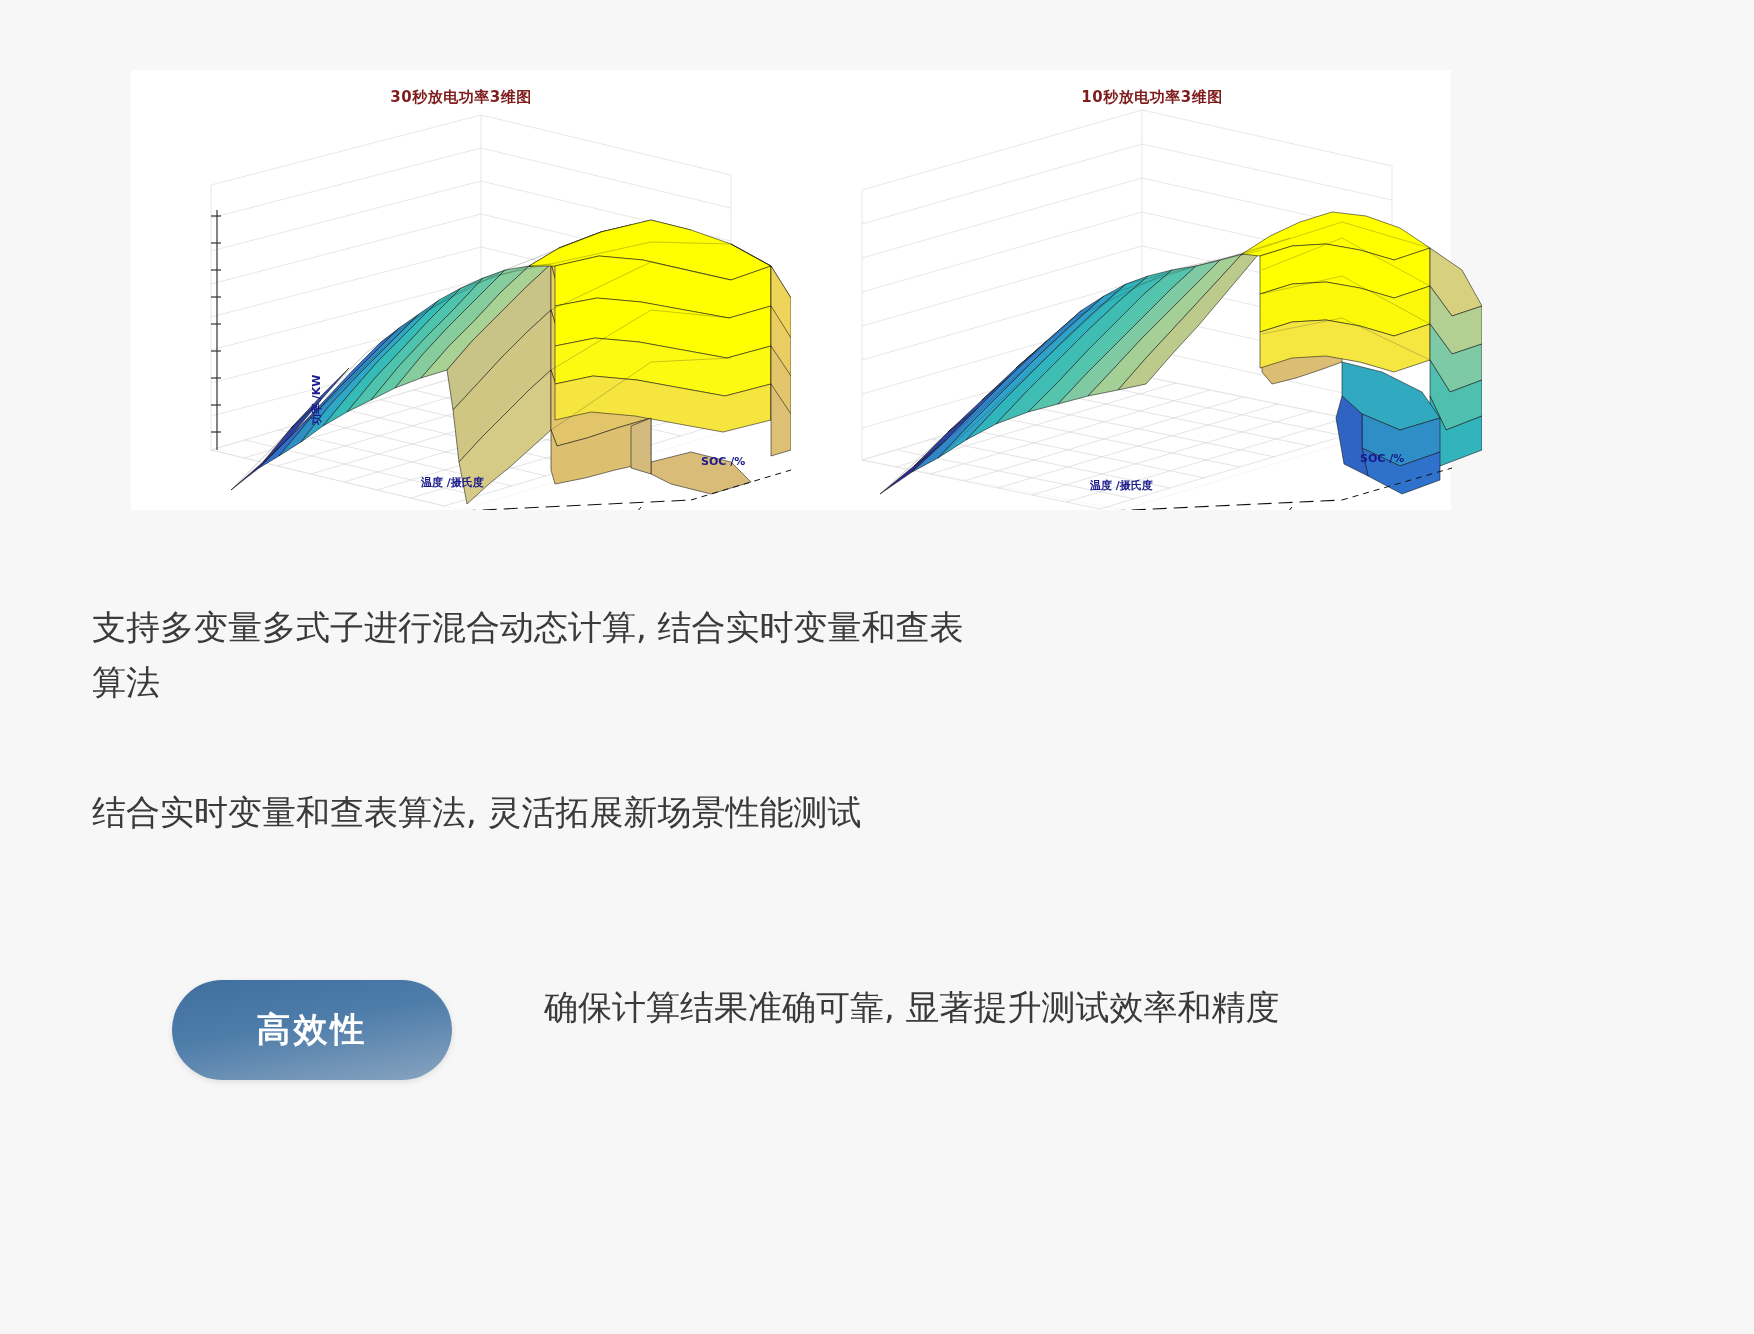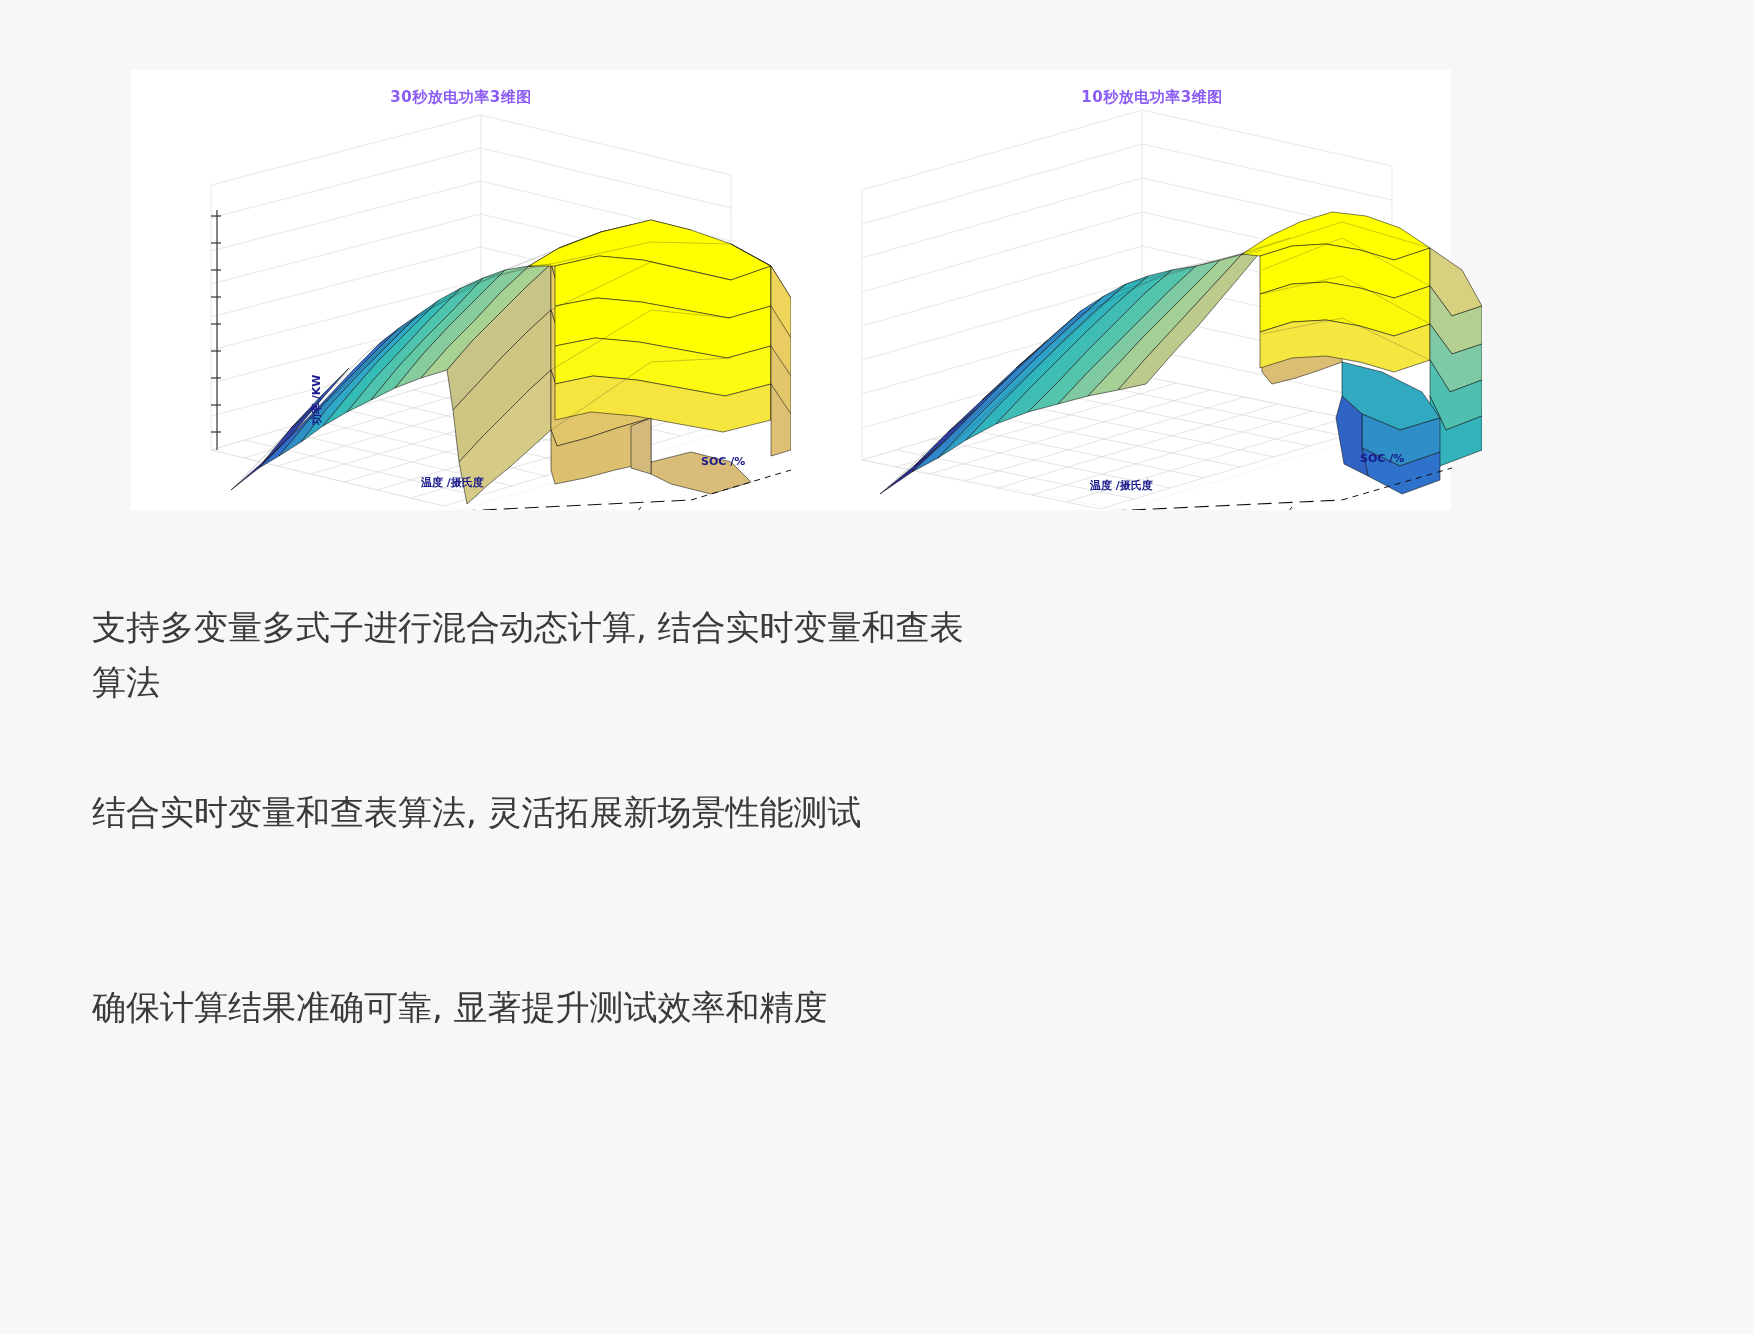--- a/index.html
+++ b/index.html
@@ -18,21 +18,21 @@
   }
   .chart{
     position:absolute;top:0;width:660px;height:440px;
   }
   .chart.left{left:0;}
   .chart.right{left:691px;}
 
   .chart-title{
     position:absolute;top:18px;left:0;width:100%;
     text-align:center;
-    color:#8b5cf6;
+    color:#7f1d1d;
     font-weight:bold;
     font-size:15px;
     font-family:"DejaVu Sans",sans-serif;
     letter-spacing:.5px;
   }
   .chart.right .chart-title{ font-size:15px; }
 
   .chart-svg{position:absolute;left:0;top:0;width:660px;height:440px;}
 
   .axis-label{
@@ -377,16 +377,17 @@
 
   <div class="feature-row r0">
     <div class="feature-text">支持多变量多式子进行混合动态计算, 结合实时变量和查表算法</div>
   </div>
 
   <div class="feature-row r1">
     <div class="feature-text">结合实时变量和查表算法, 灵活拓展新场景性能测试</div>
   </div>
 
   <div class="feature-row r2">
+    <div class="pill p2">高效性</div>
     <div class="feature-text">确保计算结果准确可靠, 显著提升测试效率和精度</div>
   </div>
 
 </div>
 
 </body></html>

